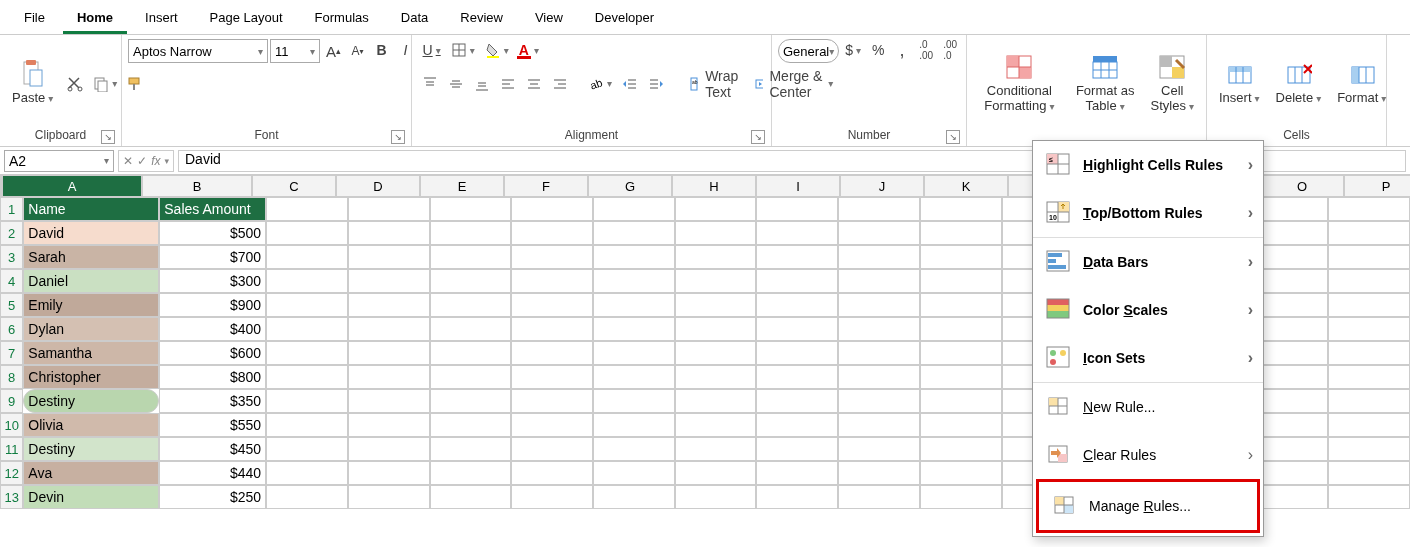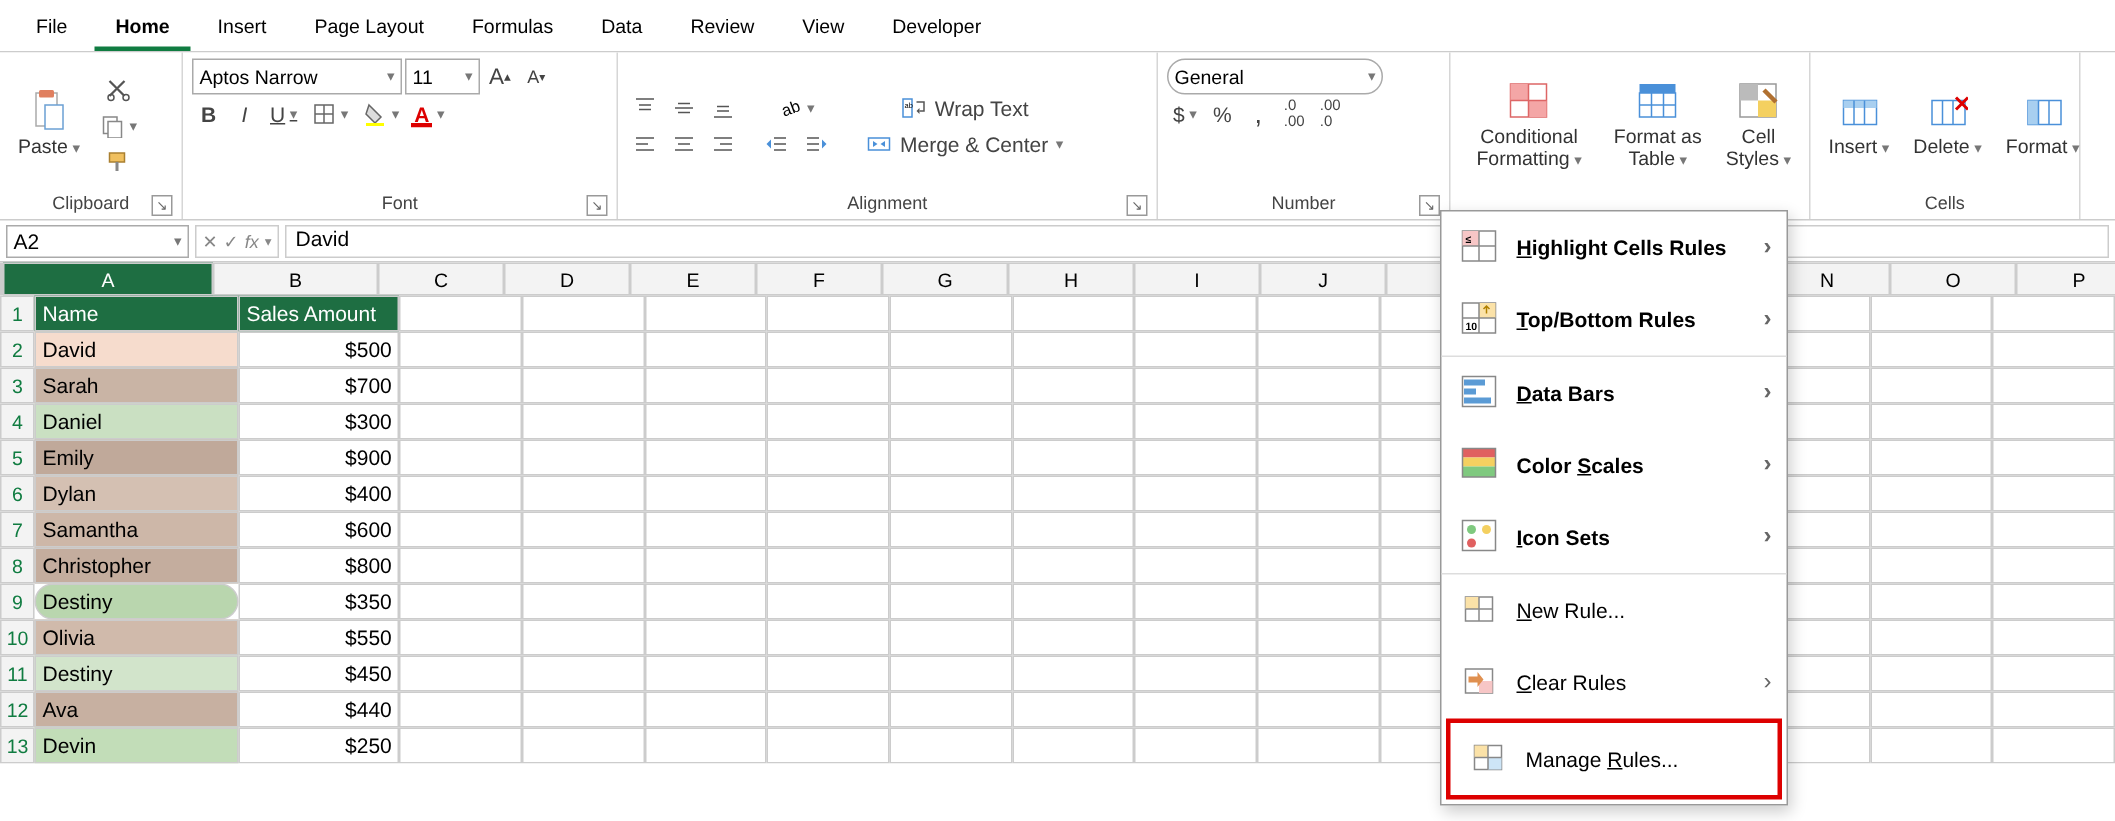--- a/index.html
+++ b/index.html
@@ -9,43 +9,43 @@
 .tab.active { border-bottom: 3px solid #107c41; font-weight: 600; text-align: center; }
 .ribbon { display: flex; border-bottom: 1px solid #ccc; height: 112px; background: #fff; position: relative; }
 .ribbon-group { border-right: 1px solid #d6d6d6; display: flex; flex-direction: column; padding: 4px 6px 2px 6px; }
 .ribbon-group-content { flex: 1; display: flex; align-items: center; gap: 4px; }
 .ribbon-group-label { font-size: 12px; color: #444; text-align: center; padding-bottom: 2px; position: relative; }
 .dialog-launcher { position: absolute; right: 0; bottom: 0; width: 14px; height: 14px; border: 1px solid #999; font-size: 9px; display: flex; align-items: center; justify-content: center; color: #666; cursor: pointer; }
 .big-btn { display: flex; flex-direction: column; align-items: center; padding: 2px 6px; cursor: pointer; gap:2px; font-size: 13px; color:#333; }
 .big-btn .label { line-height: 1.15; text-align:center; }
 .icon-box { width: 28px; height: 28px; display: flex; align-items: center; justify-content: center; }
 .dd-caret::after { content: "▾"; font-size: 10px; margin-left: 3px; color: #777; }
-.stack { display: flex; flex-direction: column; gap: 2px; }
+.stack { display: flex; flex-direction: row; gap: 2px; }
 .row { display: flex; align-items: center; gap: 2px; }
 .mini-btn { padding: 2px 4px; cursor: pointer; display: flex; align-items: center; justify-content: center; min-width: 22px; height: 22px; font-size: 14px; color:#444; }
 .combo { border: 1px solid #aaa; background: #fff; height: 24px; display: flex; align-items: center; padding: 0 4px; font-size: 13px; }
 .combo .caret { margin-left: auto; font-size: 10px; color: #777; }
 .formula-bar { display: flex; align-items: center; border-bottom: 1px solid #ccc; height: 28px; padding: 0 4px; gap: 4px; }
-.name-box { border: 1px solid #aaa; width: 122px; height: 22px; padding: 0 4px; display:flex; align-items:center;justify-content:center; }
+.name-box { border: 1px solid #aaa; width: 110px; height: 22px; padding: 0 4px; display:flex; align-items:center;justify-content:center; }
 .name-box .caret { margin-left:auto; font-size:10px; color:#777; }
 .fx-ctrls { display:flex; align-items:center; border:1px solid #ccc; height:22px; padding:0 4px; gap:4px; font-size:12px; color:#888; }
 .fx { font-style: italic; }
 .formula-input { flex: 1; border: 1px solid #ccc; height: 22px; padding: 0 6px; }
 .sheet { position: relative; }
 .colheaders { display: flex; margin-left: 24px; }
 .colhead { border: 1px solid #ccc; background: #f3f3f3; text-align: center; font-size: 13px; height: 22px; display:flex; align-items:center; justify-content:center; }
 .rowhead { width: 24px; border: 1px solid #ccc; background: #f3f3f3; text-align: center; font-size: 13px; color: #107c41; display:flex; align-items:center; justify-content:center; }
 .datarow { display: flex; }
 .cell { border: 1px solid #ccc; height: 24px; padding: 0 4px; display:flex; align-items:center; font-size: 14px; }
 .colA { width: 140px; }
 .colB { width: 110px; justify-content:flex-end; }
 .colOther { width: 84px; }
 .header-cell { background: #1e6e42; color: #fff; }
 .sel-col { background: #1e6e42; color:#fff; }
-.cf-menu { position: absolute; top: 140px; left: 960px; width: 232px; background: #fff; border: 1px solid #999; box-shadow: 2px 4px 10px rgba(0,0,0,0.2); z-index: 100; font-size: 14px; }
+.cf-menu { position: absolute; top: 140px; left: 1032px; width: 232px; background: #fff; border: 1px solid #999; box-shadow: 2px 4px 10px rgba(0,0,0,0.2); z-index: 100; font-size: 14px; }
 .cf-item { display:flex; align-items:center; gap:10px; padding: 10px 12px; cursor:pointer; position:relative; }
 .cf-item.submenu::after { content: "›"; position:absolute; right:10px; font-size:16px; color:#666; }
 .cf-sep { border-top: 1px solid #ddd; margin: 0; }
 .cf-item.highlight { font-weight:600; }
 .cf-item-label .u { text-decoration: underline; }
 .cf-icon { width: 28px; height: 28px; display:flex; align-items:center; justify-content:center; }
 .manage-highlight { border: 3px solid #d00; margin: 0 3px 3px 3px; }
 svg { display:block; }
 </style>
 </head>

